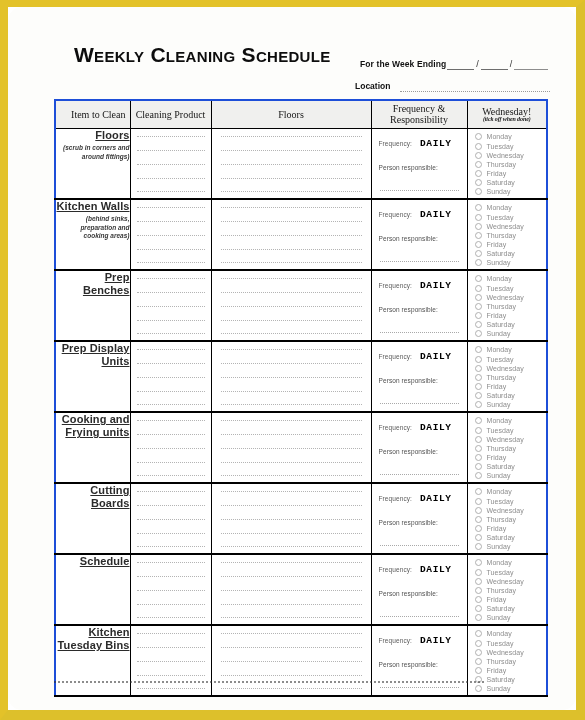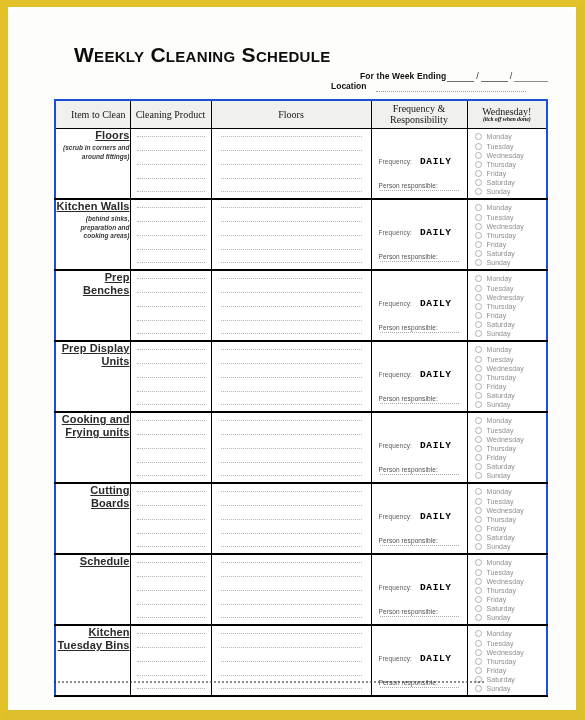--- a/index.html
+++ b/index.html
@@ -49,21 +49,21 @@
     font-size: 21px;
     letter-spacing: 0.3px;
     color: #0d0d0d;
     font-variant: small-caps;
     text-transform: capitalize;
     white-space: nowrap;
   }
   .week-ending-row {
     position: absolute;
     left: 352px;
-    top: 64px;
+    top: 52px;
     display: flex;
     align-items: flex-end;
     white-space: nowrap;
     justify-content: space-between;
   }
   .we-label {
     font-size: 8.5px;
     font-weight: bold;
     color: #111;
     letter-spacing: 0.1px;
@@ -88,20 +88,21 @@
     top: 74px;
     display: flex;
     align-items: flex-end;
     white-space: nowrap;
   }
   .loc-label {
     font-size: 8.5px;
     font-weight: bold;
     color: #111;
     padding-bottom: 1px;
+    margin-left: 24px;
   }
   .loc-blank {
     display: inline-block;
     width: 150px;
     height: 9px;
     margin-left: 10px;
     border-bottom: 1px dotted #9a9a9a;
   }
 
   
@@ -193,21 +194,21 @@
     height: 0;
     border-bottom: 1px dotted #b4b4b4;
   }
   .cell-method .rule-lines { padding: 7px 9px 6px 9px; }
 
   
   .cell-freq {
     position: relative;
   }
   .freq-wrap {
-    padding: 27px 7px 6px 7px;
+    padding: 9px 7px 6px 7px;
     height: 100%;
     box-sizing: border-box;
     position: relative;
   }
   .freq-line {
     display: flex;
     align-items: baseline;
     white-space: nowrap;
   }
   .freq-label {

